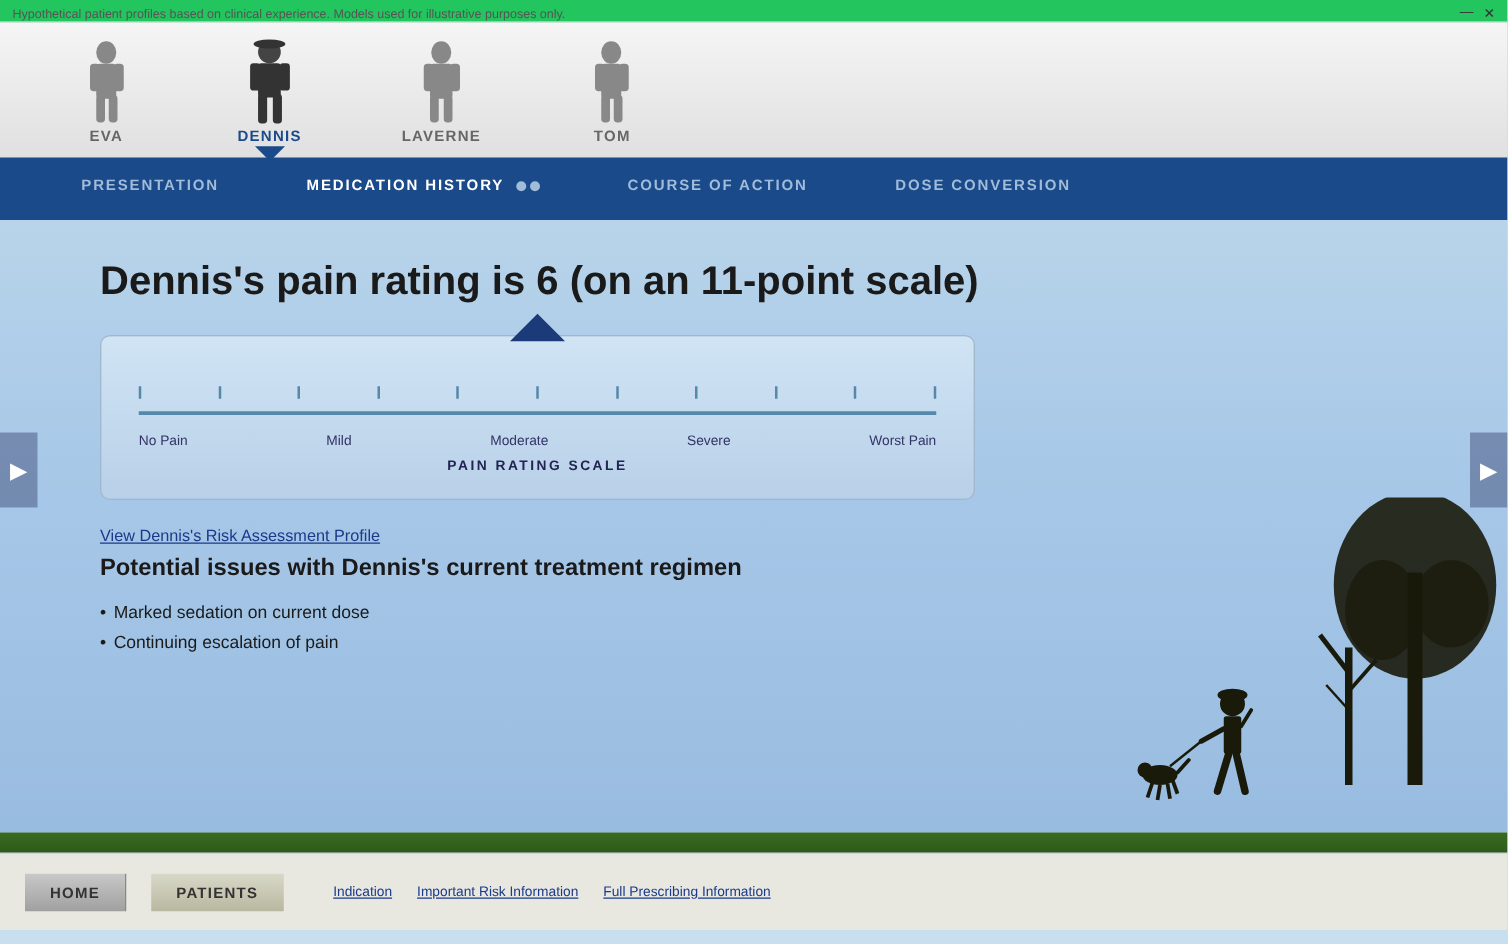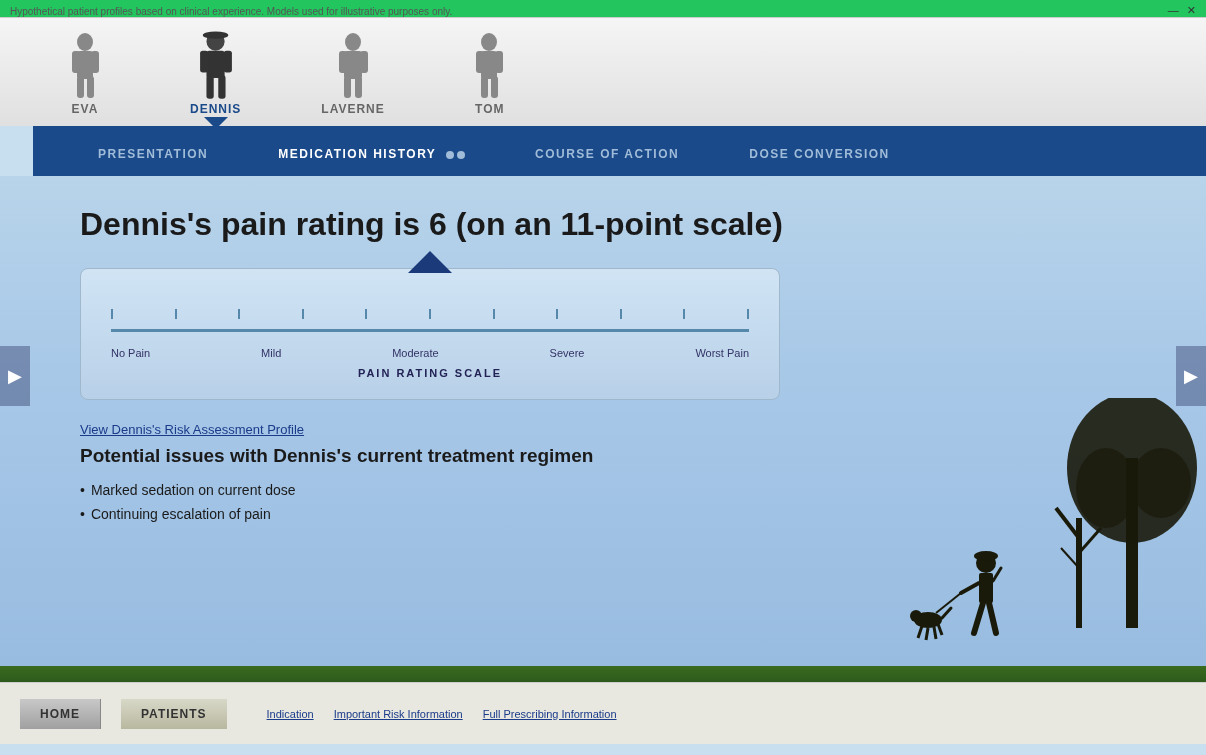--- a/index.html
+++ b/index.html
@@ -81,24 +81,23 @@
       border-left: 12px solid transparent;
       border-right: 12px solid transparent;
       border-top: 12px solid #1a4a8a;
     }
 
     
     #nav-tabs {
       background: #1a4a8a;
       height: 50px;
       display: flex;
-      align-items: flex-end;
+      align-items: flex-start;
       padding: 0 60px;
       gap: 60px;
-      margin-left: 33px;
     }
     .nav-tab {
       color: #a0bcd8;
       font-size: 12px;
       font-weight: bold;
       letter-spacing: 1.5px;
       text-transform: uppercase;
       cursor: pointer;
       padding: 15px 5px;
       position: relative;

